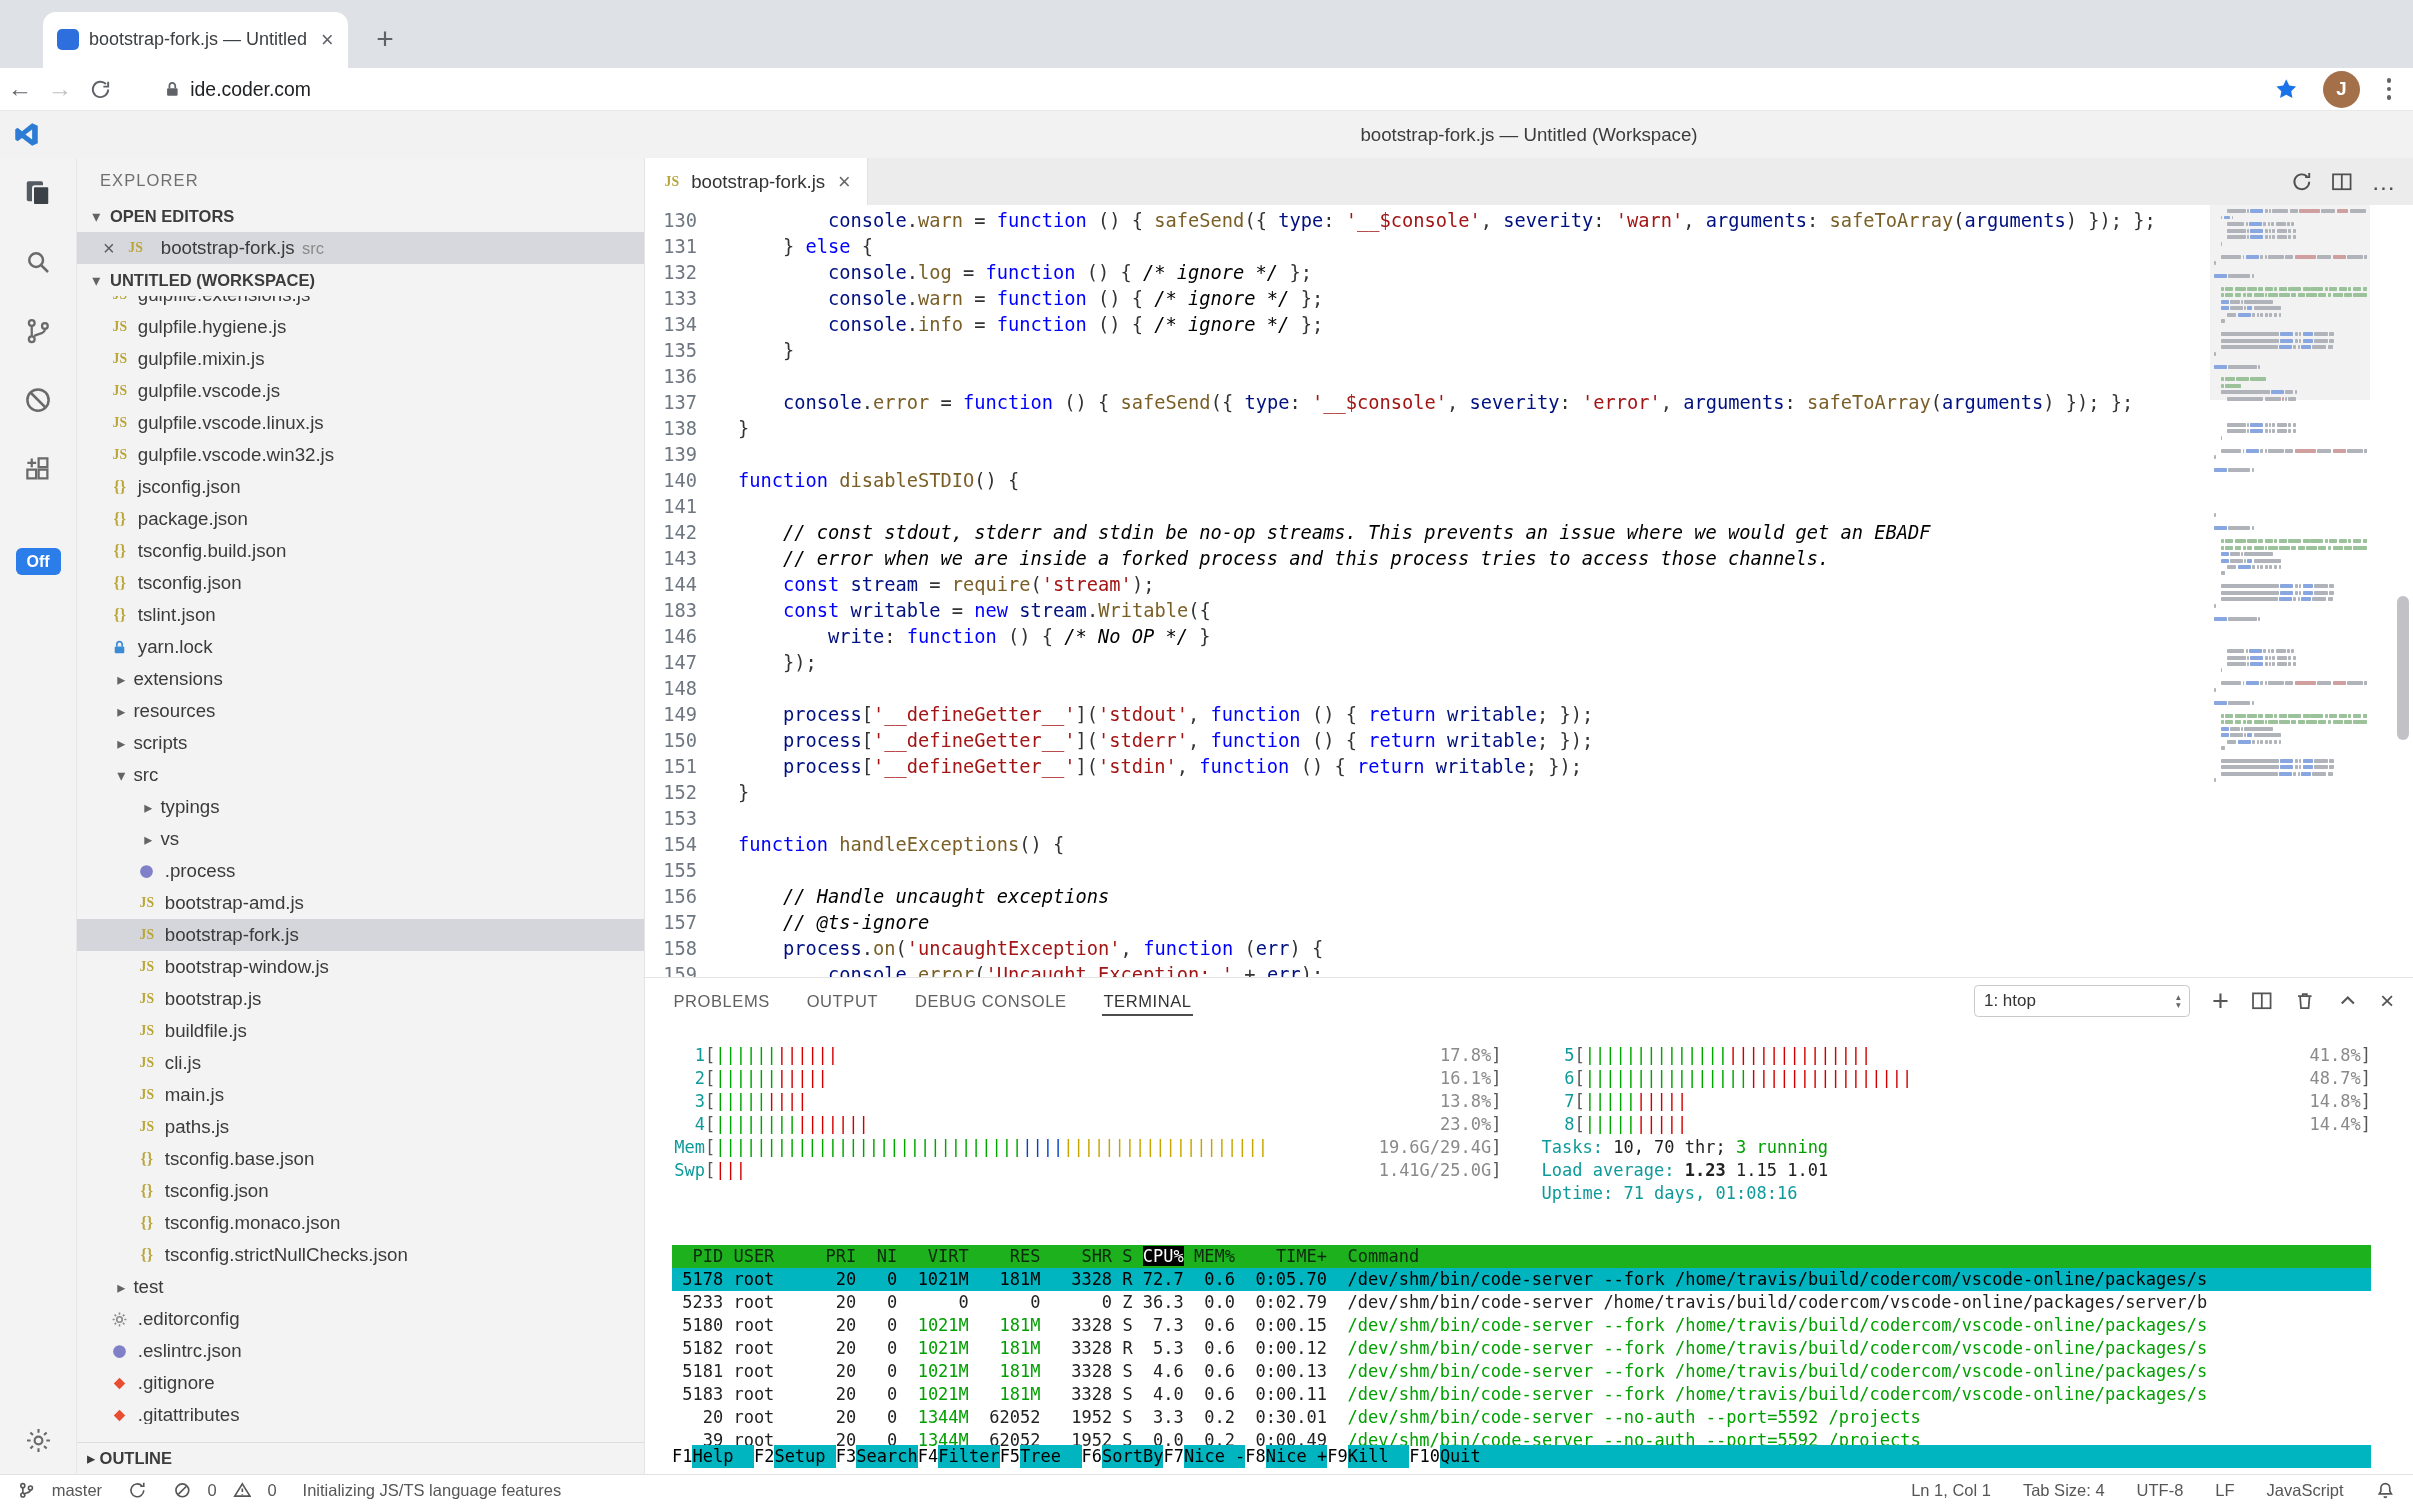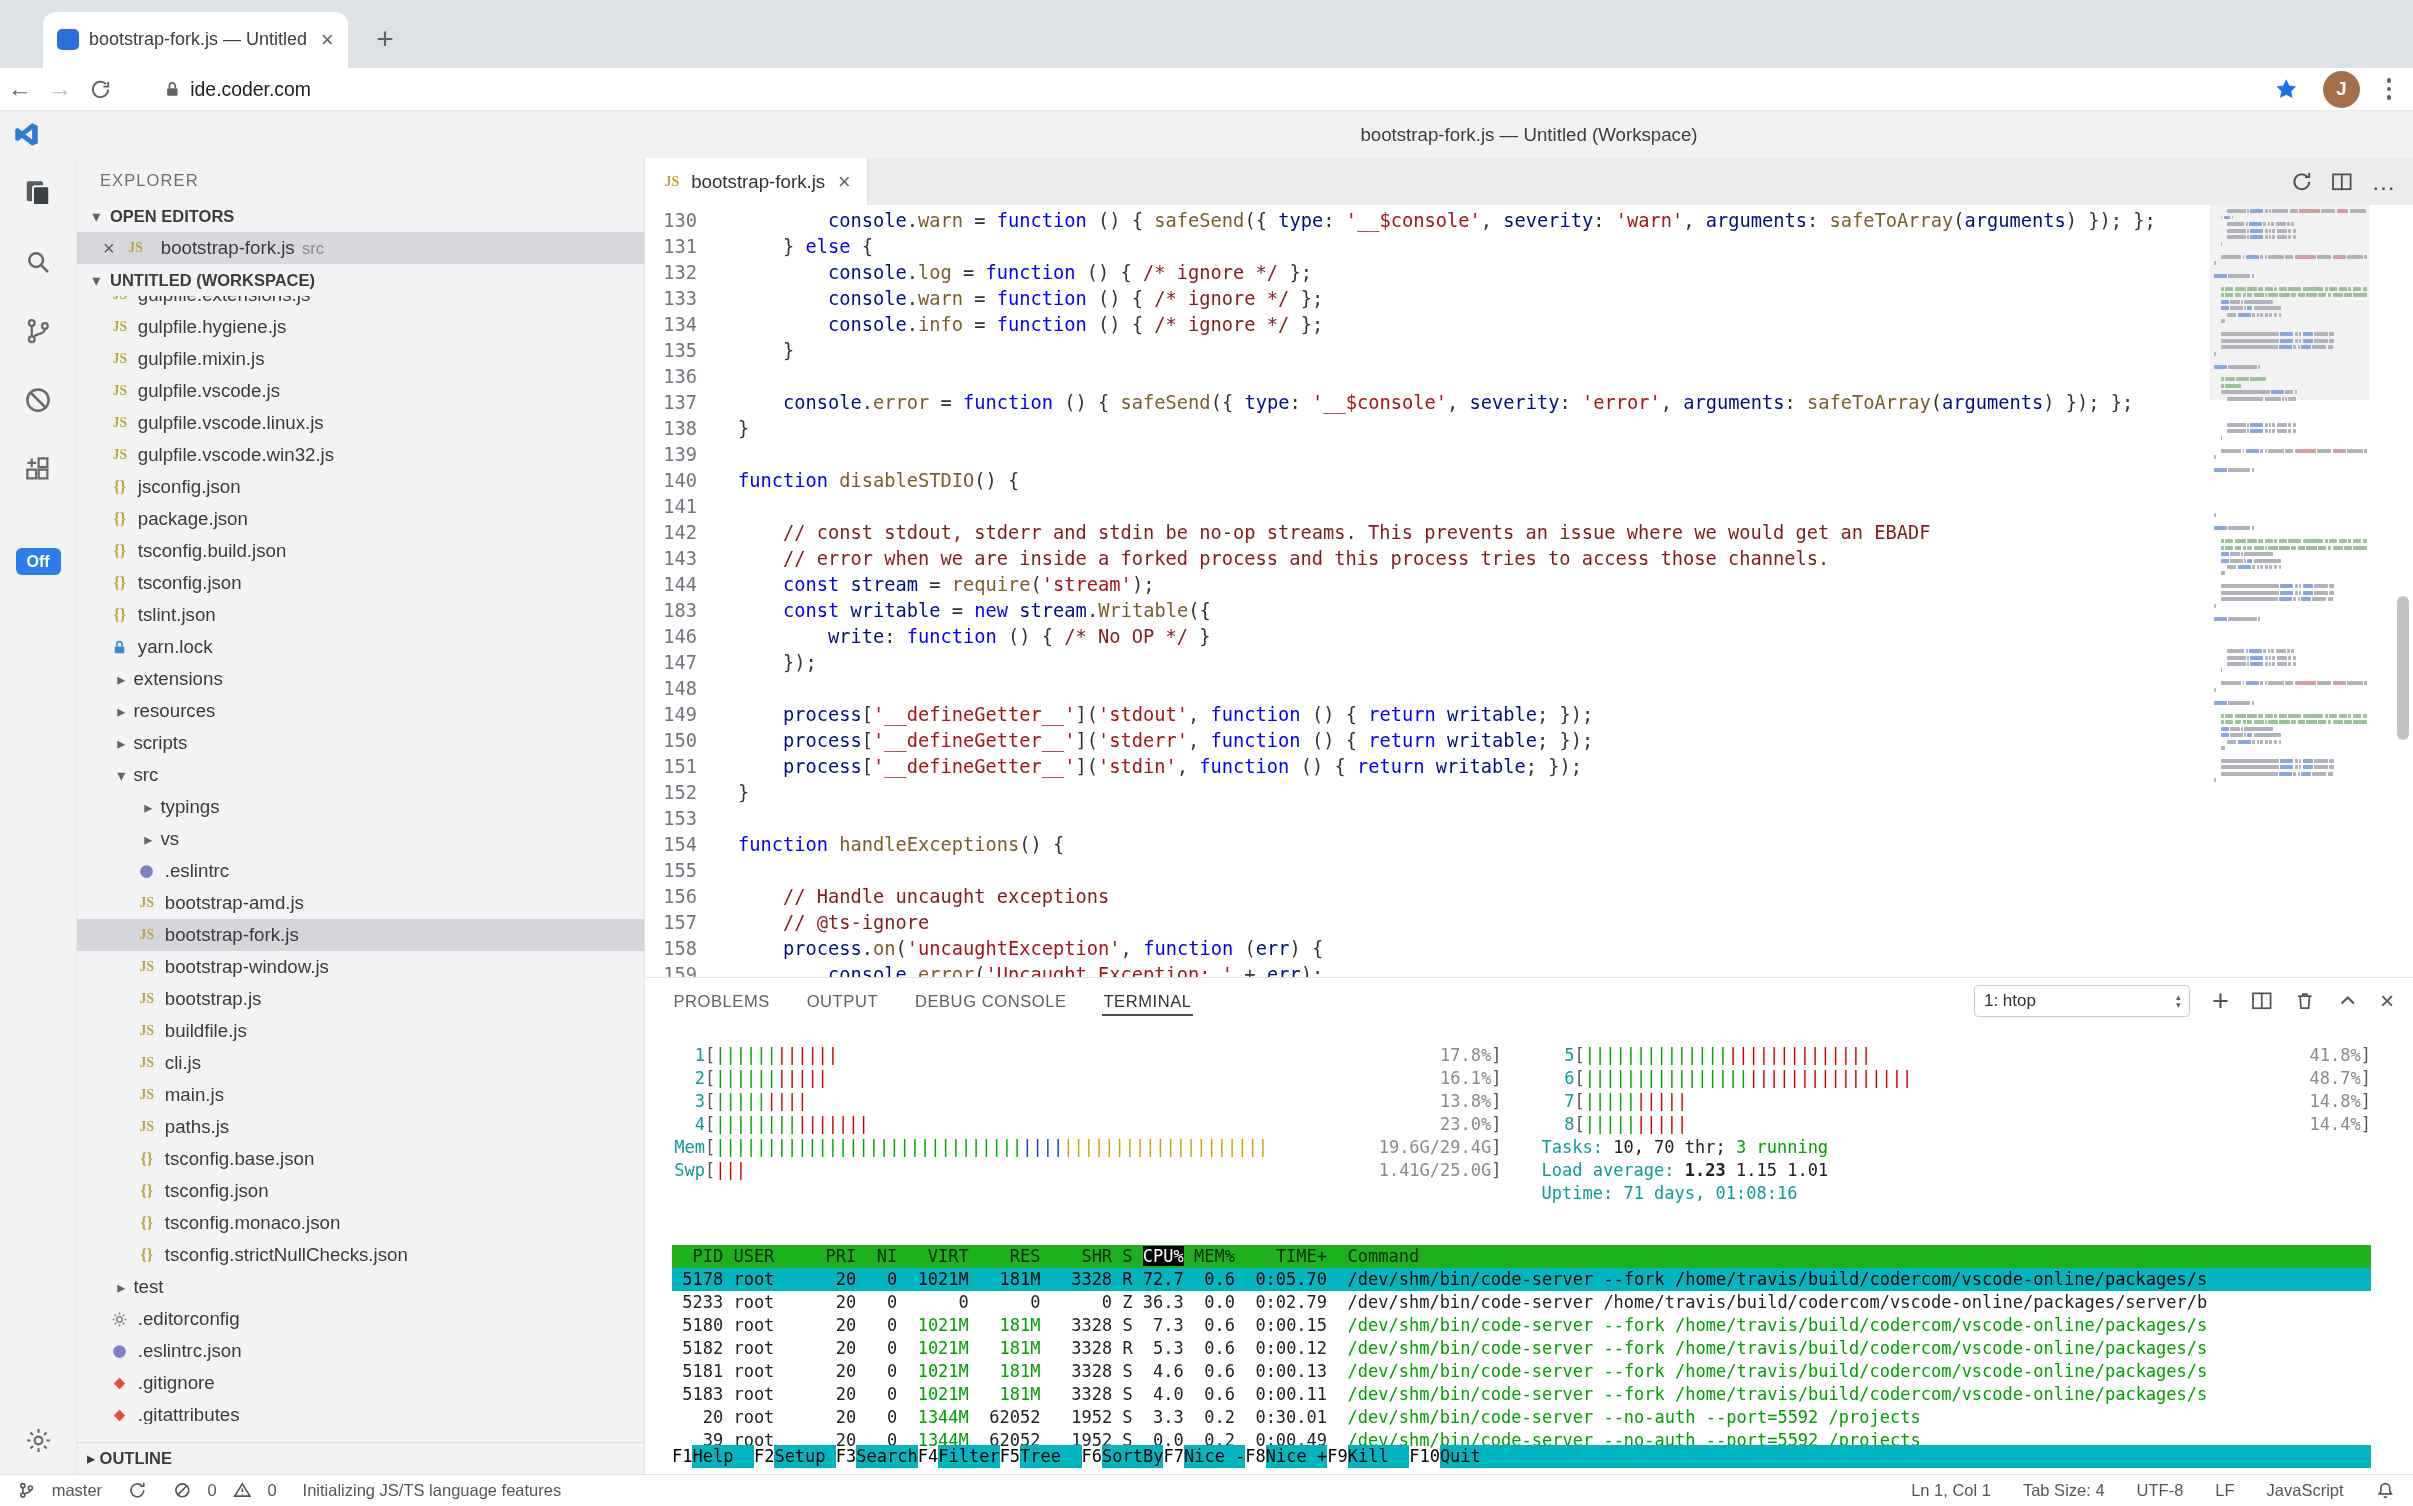--- a/index.html
+++ b/index.html
@@ -59,21 +59,21 @@
   .etab{height:47px;background:#fff;display:flex;align-items:center;padding:0 16px;gap:8.6px;border-right:0.7px solid #e0e0e0}
   .etab .fi{margin-right:0}
   .etab-label{font-size:18.7px;color:#333}
   .etab-close{font-size:21.6px;color:#666;margin-left:4.3px}
   .tab-actions{margin-left:auto;display:flex;align-items:center;gap:18.7px;padding-right:16px;color:#4f4f4f}
   .ellipsis{font-size:24.4px;color:#4f4f4f;letter-spacing:1.4px}
   #editor{position:absolute;left:0;top:47px;width:100%;height:772px;background:#fff;overflow:hidden}
   .gutter{position:absolute;left:0;top:2.9px;width:52px;text-align:right;font-size:18.7px;line-height:26px;color:#6e7681}
   .codepane{position:absolute;left:93px;top:2.9px;right:208px;font-size:18.7px;line-height:26px;white-space:pre;overflow:hidden}
   .cl{height:26px}
-  .tok-kw{color:#0000ff}.tok-str{color:#a31515}.tok-com{color:#7f1d1d;}
+  .tok-kw{color:#0000ff}.tok-str{color:#a31515}.tok-com{color:#000000;font-style:italic}
   .tok-fn{color:#795e26}.tok-vr{color:#001080}
   #minimap{position:absolute;right:43px;top:0;width:160px;height:100%;overflow:hidden}
   .mm-row{position:absolute;left:4.3px;right:2.9px;height:3.6px;overflow:hidden}
   .mm-row span{position:absolute;top:0;height:3.6px;border-radius:0.7px}
   .mm-viewport{position:absolute;left:0;right:0;top:0;height:195px;background:rgba(0,0,0,0.05)}
   #page-scrollthumb{position:absolute;right:4.3px;top:596px;width:11.5px;height:144px;background:#c2c2c6;border-radius:6.5px;z-index:50}
 
   
   #panel{position:absolute;left:0;bottom:0;width:100%;height:497px;background:#fff;border-top:0.7px solid #e4e4e4}
   .panel-header{height:46px;display:flex;align-items:center;padding-left:27px}
@@ -308,21 +308,21 @@
       <div class="tree-row" style="padding-left: 59px;">
         <span class="twisty">▸</span>
         <span>vs</span>
       </div>
       <div class="tree-row" style="padding-left: 59px;">
         <span class="fi">
           <svg viewBox="0 0 16 16" width="17" height="17">
             <circle cx="8" cy="8" r="6" fill="#8080c8"></circle>
           </svg>
         </span>
-        <span>.eslintrc</span>
+        <span>.process</span>
       </div>
       <div class="tree-row" style="padding-left: 59px;">
         <span class="fi fi-js">JS</span>
         <span>bootstrap-amd.js</span>
       </div>
       <div class="tree-row selected" style="padding-left: 59px;">
         <span class="fi fi-js">JS</span>
         <span>bootstrap-fork.js</span>
       </div>
       <div class="tree-row" style="padding-left: 59px;">

